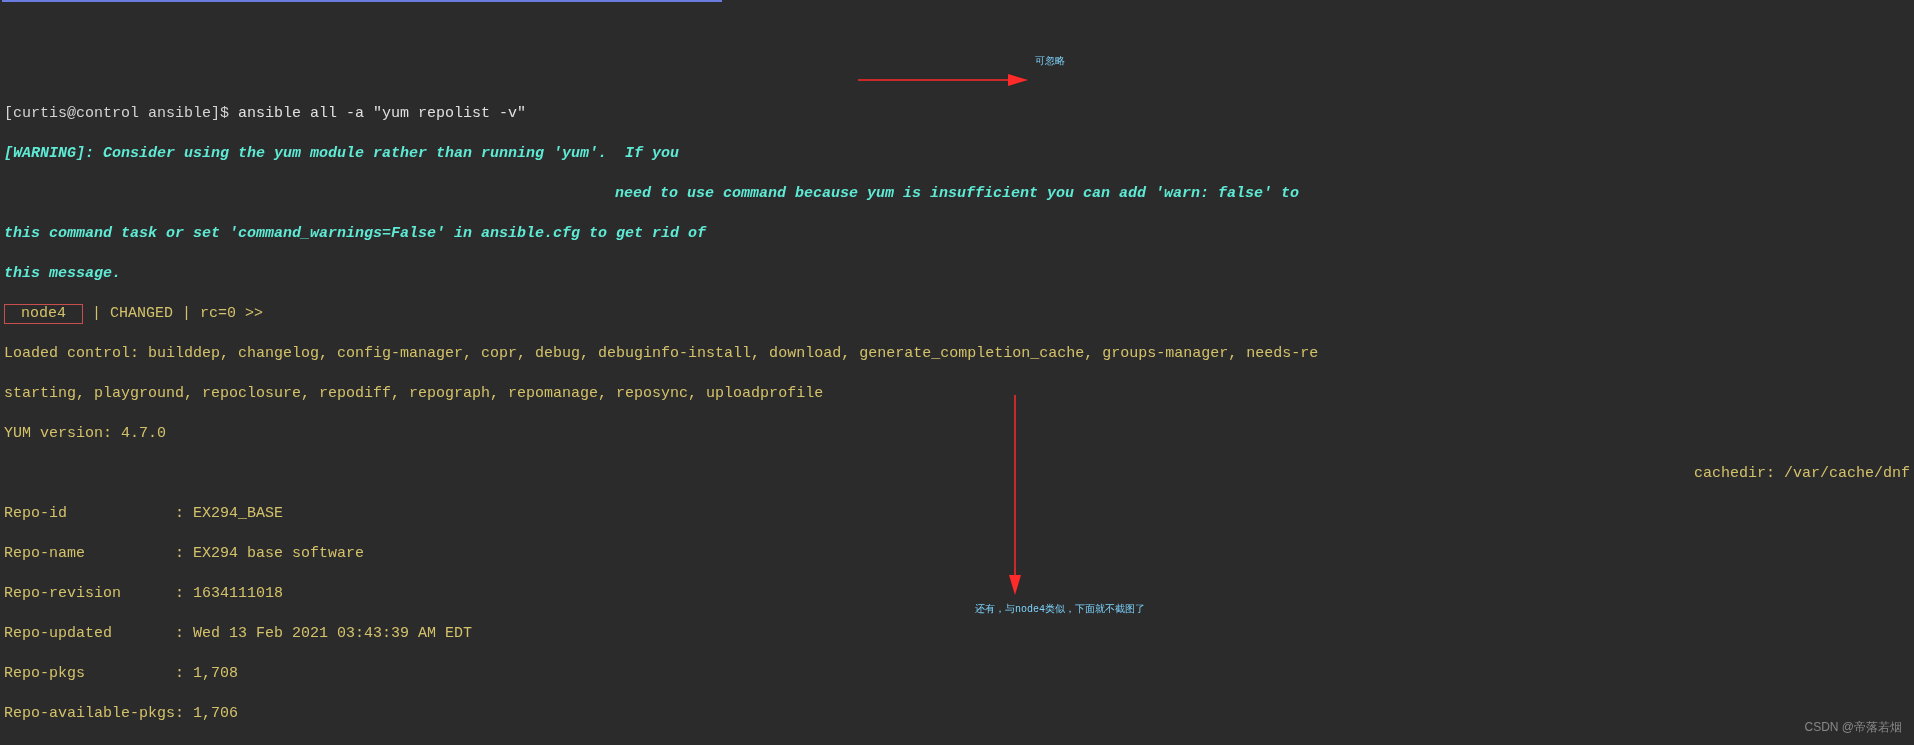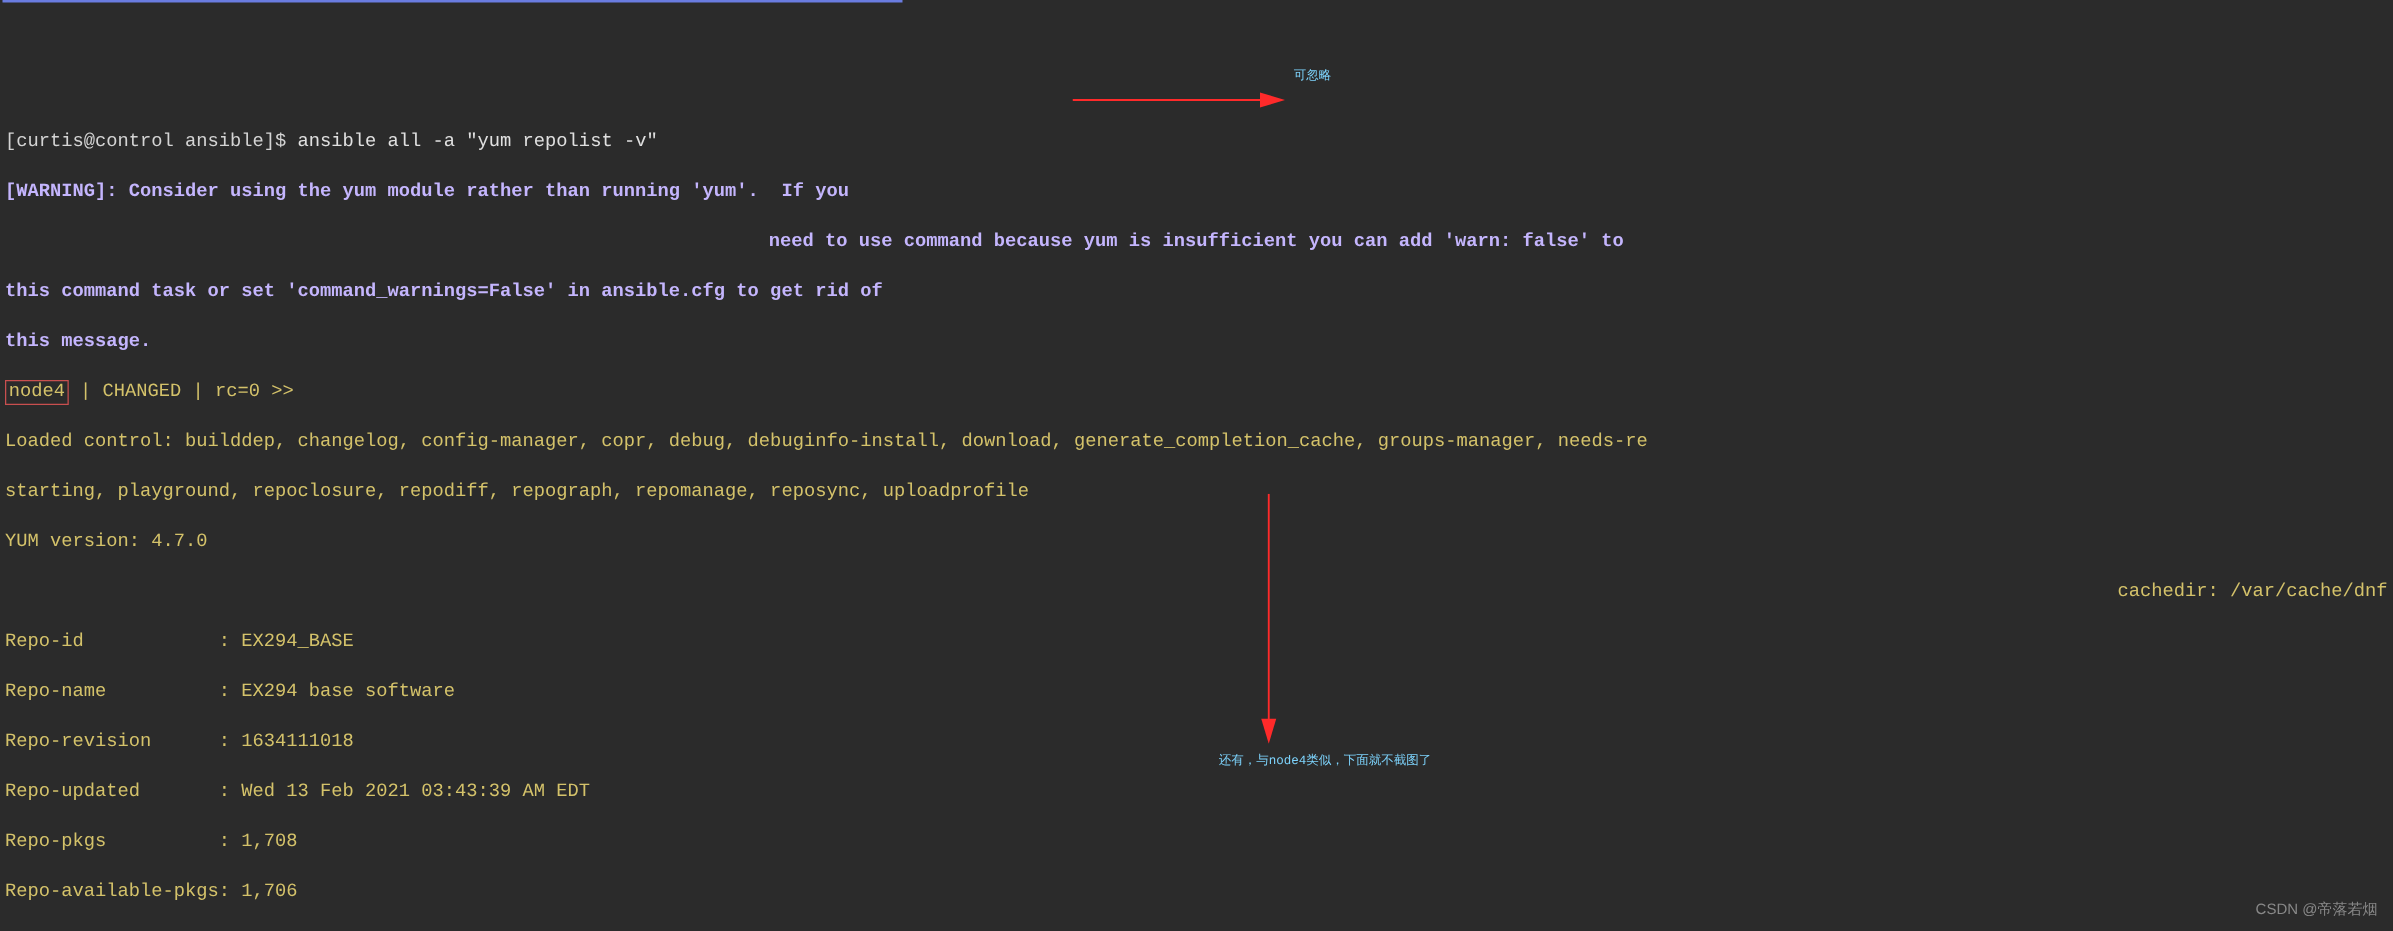--- a/index.html
+++ b/index.html
@@ -11,25 +11,25 @@
     color: #cccccc;
     white-space: pre;
     padding: 4px 4px;
     width: 1914px;
     height: 745px;
     overflow: hidden;
     position: relative;
   }
   .prompt { color: #d4d4d4; }
   .cmd { color: #e0e0e0; }
-  .warning { color: #c4b5fd; font-weight: bold; }
+  .warning { color: #5eead4; font-weight: bold; font-style: italic; }
   .status-line { color: #d4c26a; }
   .boxed {
     border: 1px solid #c94f4f;
-    padding: 0 2px;
+    padding: 0 16px;
     display: inline-block;
     line-height: 18px;
   }
   .output { color: #d4c26a; }
   .annotation {
     position: absolute;
     color: #7dd3fc;
     font-family: Liberation Mono, monospace;
     font-size: 10px;
     white-space: nowrap;

